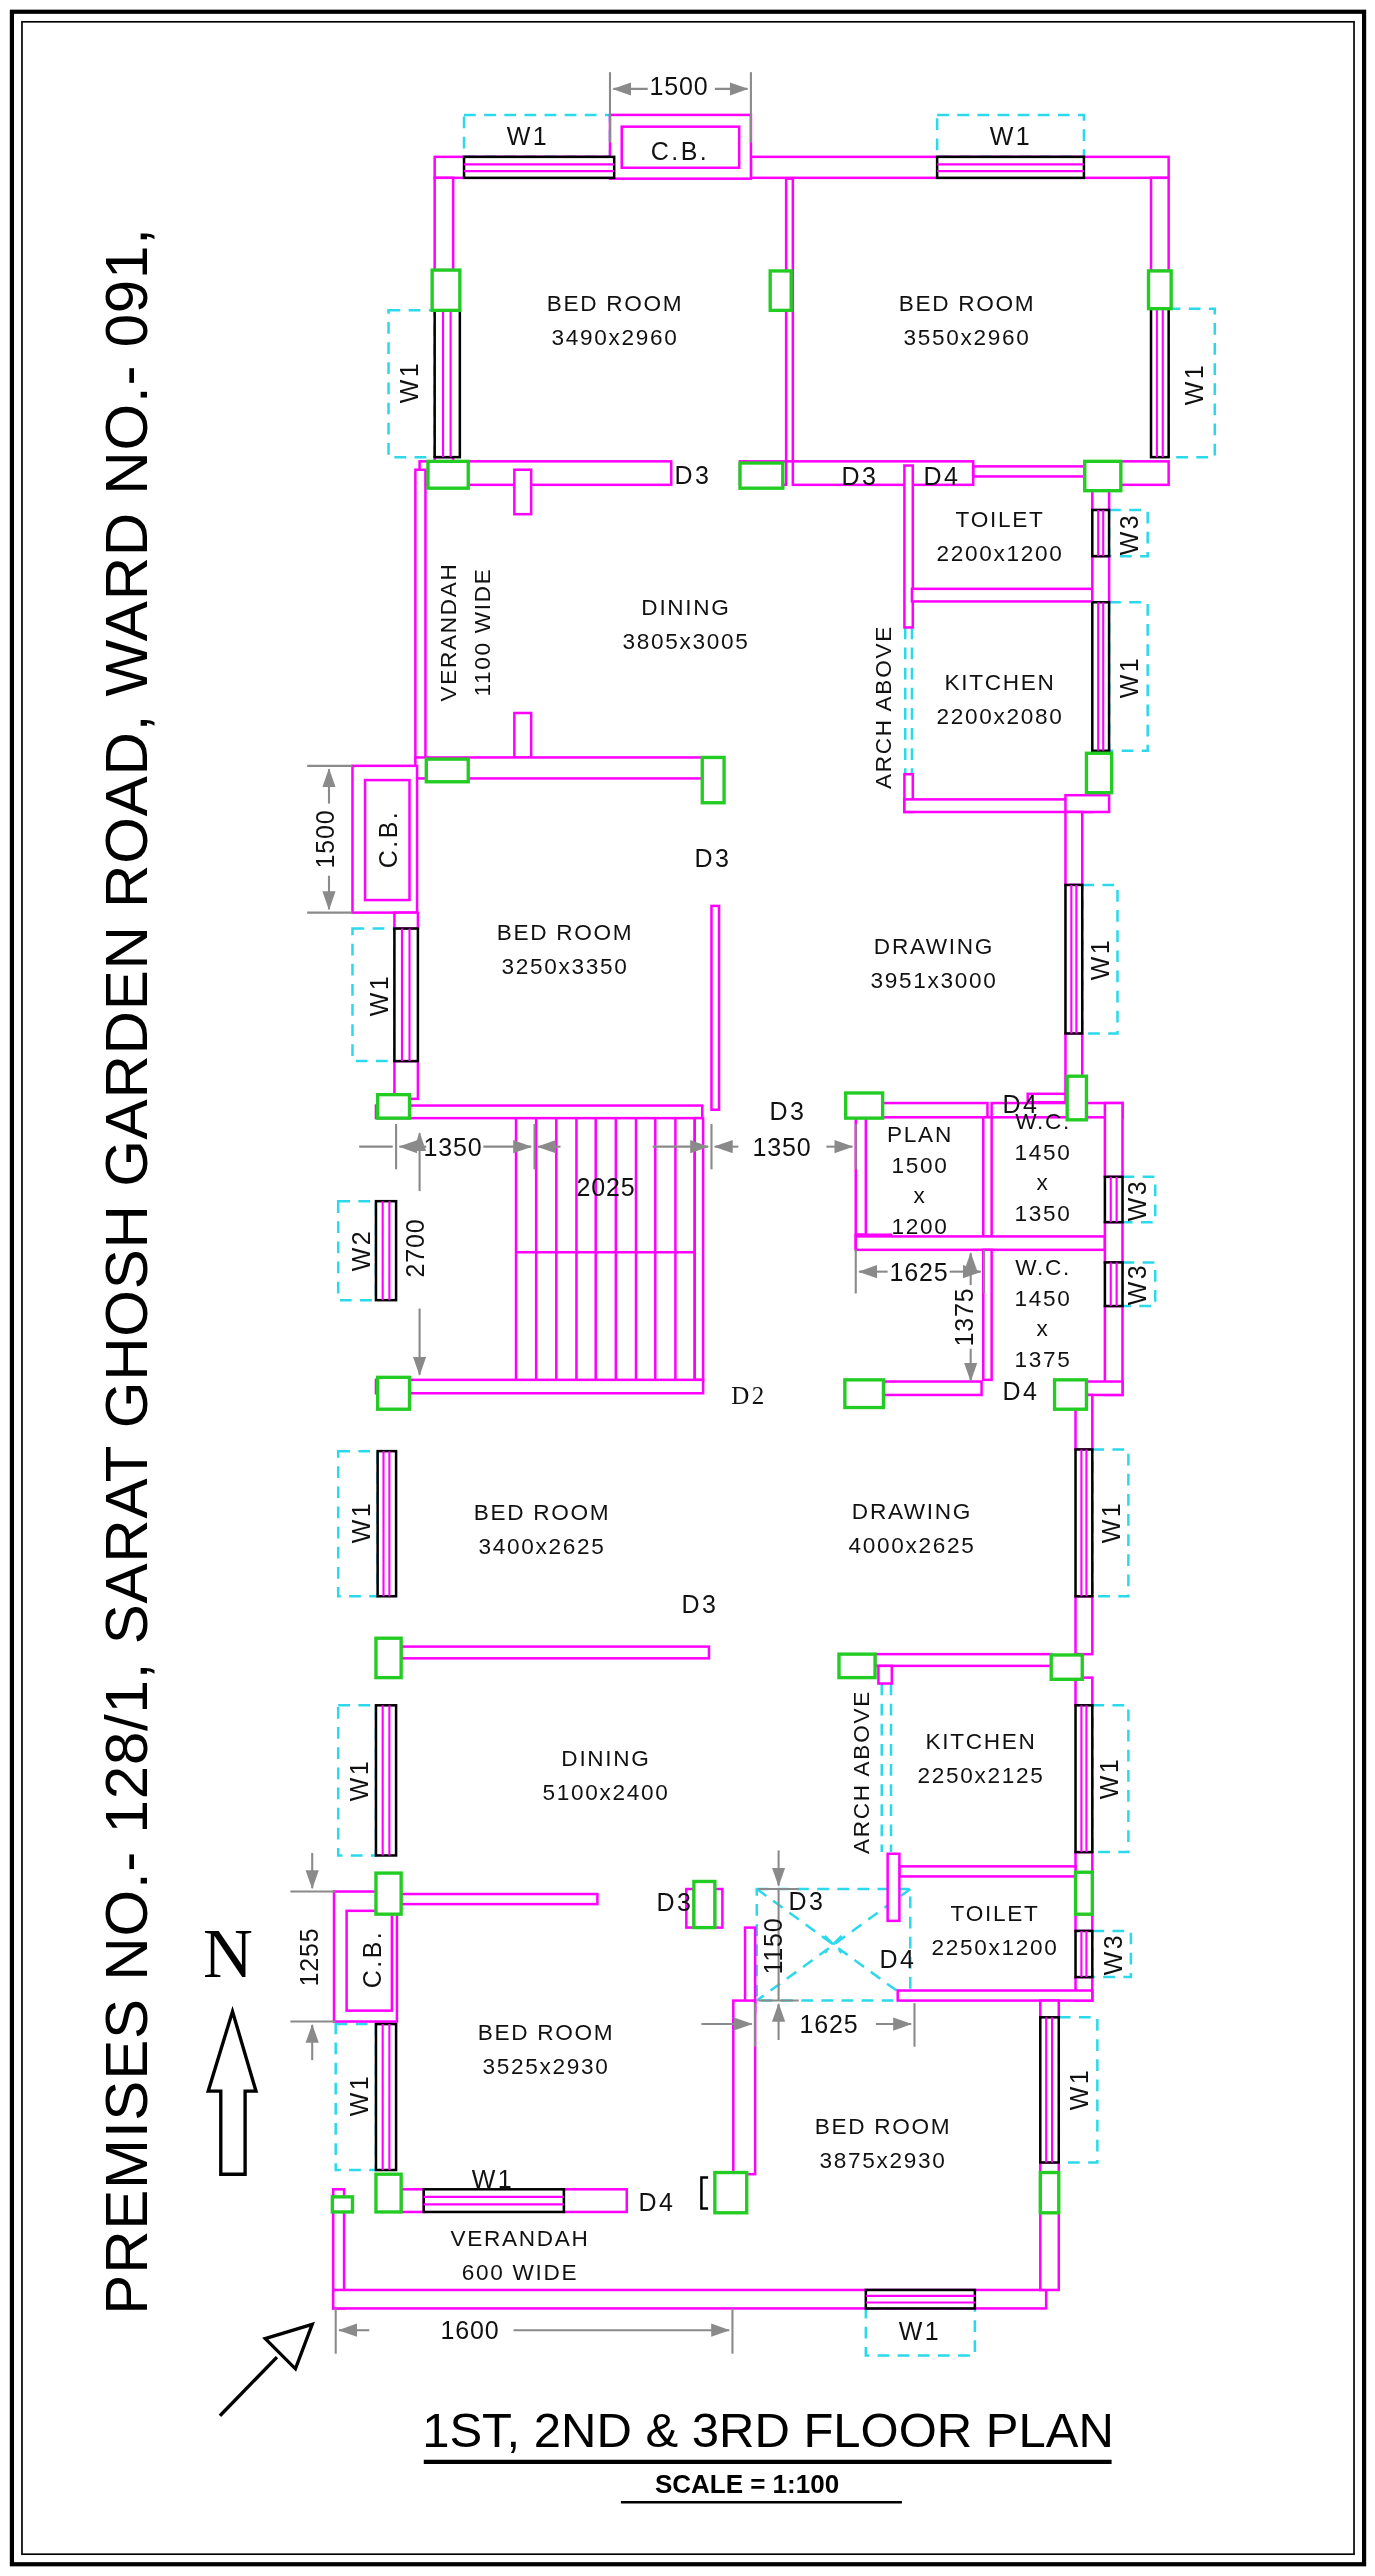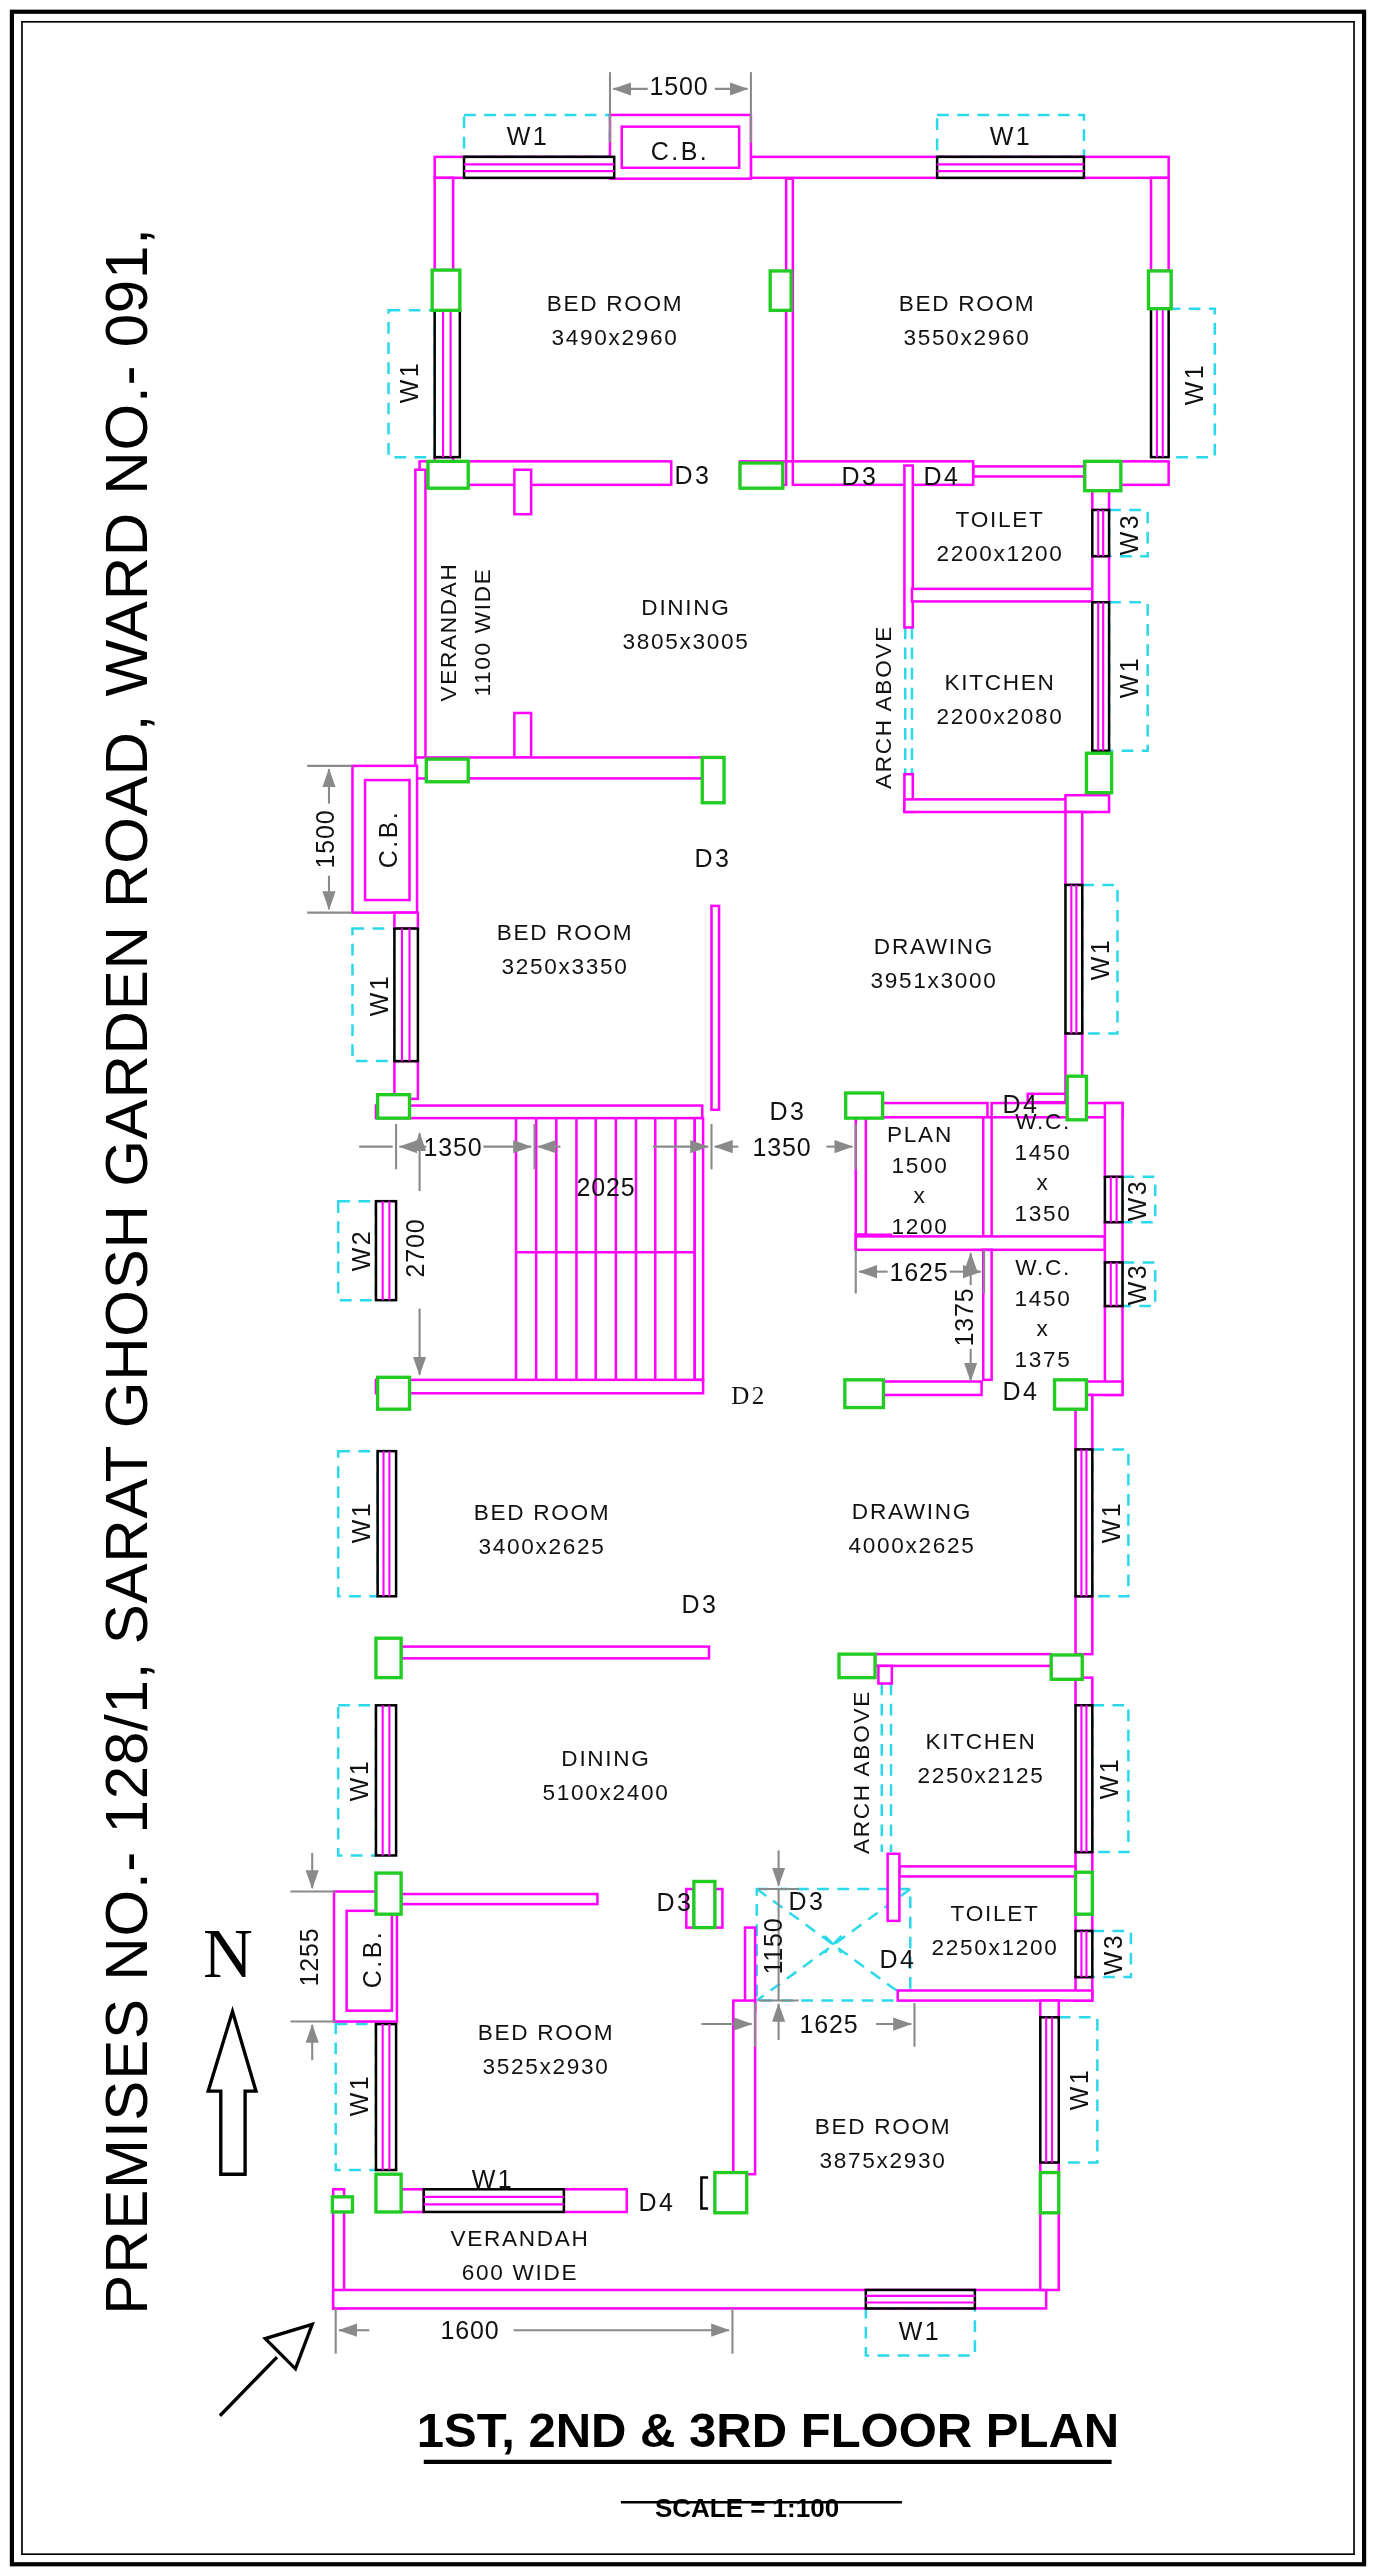--- a/index.html
+++ b/index.html
@@ -6,22 +6,22 @@
   #sheet{position:relative;width:1376px;height:2576px;background:#fff;
          font-family:"Liberation Sans",sans-serif;overflow:hidden;}
   #plan-svg{position:absolute;left:0;top:0;}
   .lbl{position:absolute;transform:translate(-50%,-50%);white-space:nowrap;
        text-align:center;color:#111;font-family:"Liberation Sans",sans-serif;}
   .rot{transform:translate(-50%,-50%) rotate(-90deg);}
   .room{font-size:22.6px;letter-spacing:1.7px;line-height:1.5;}
   .tag{font-size:25px;letter-spacing:2.5px;}
   .dim{font-size:25px;letter-spacing:0.8px;}
   .side{font-size:60px;letter-spacing:0.8px;color:#000;}
-  .title{font-size:49px;font-weight:bold;color:#000;}
-  .scale{font-size:26px;font-weight:bold;color:#000;margin-top:24px;}
+  .title{font-size:49px;font-weight:normal;color:#000;}
+  .scale{font-size:26px;font-weight:bold;color:#000;}
   .north{font-family:"Liberation Serif",serif;font-size:69px;color:#000;}
 </style>
 </head>
 <body>
 
 <div id="sheet">
 
 <svg id="plan-svg" width="1376" height="2576" viewBox="0 0 1640 3071">
   <defs>
     <marker id="ar" viewBox="0 0 10 10" refX="9.5" refY="5" markerWidth="9" markerHeight="9" orient="auto-start-reverse">

